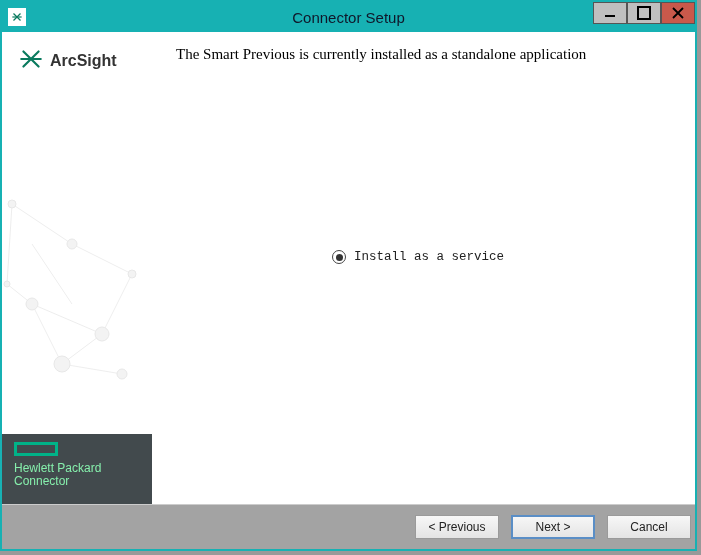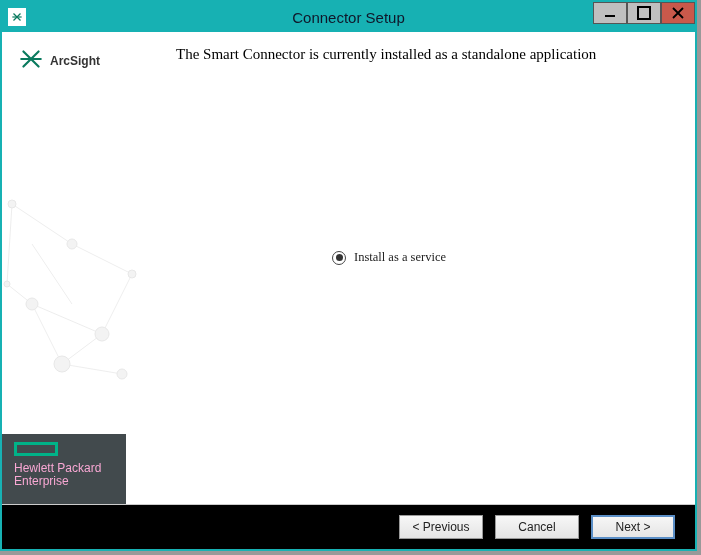--- a/index.html
+++ b/index.html
@@ -37,47 +37,47 @@
     .content { flex:1; display:flex; background:#fff;}
     .sidebar {
       width:150px; background:#fff;
       display:flex; flex-direction:column;
       border-right:0;
       position:relative;
     }
     .sidebar-top { padding:14px 10px 0 16px; }
     .logo-row { display:flex; align-items:center; gap:6px; }
     .logo-row svg { width:26px; height:26px; }
-    .brand { font-size:12px; font-weight:600; color:#333; }
+    .brand { font-size:16px; font-weight:600; color:#333; }
     .subtitle { margin-top:26px; font-size:20px; color:#8a8a8a; font-weight:400; padding-left:2px;}
     .network-art {
       position:absolute; bottom:120px; left:0; width:150px; height:200px;
       opacity:0.35;
     }
     .sidebar-bottom {
-      position:absolute; bottom:0; left:0; width:124px; height:70px;
+      position:absolute; bottom:0; left:0; width:150px; height:70px;
       background:#424a4d;
       padding:8px 12px;
-      color:#f9a8d4;
+      color:#86efac;
     }
     .hpe-bar { width:44px; height:14px; border:3px solid #00b388; margin-bottom:6px;}
     .hpe-txt1 { font-size:12px; line-height:1.1;}
     .hpe-txt2 { font-size:12px; line-height:1.1;}
     .main { flex:1; padding:14px 24px 0 24px; position:relative; font-family:"Times New Roman", serif;}
     .headline { font-size:15px; color:#000; }
-    .options { position:absolute; top:218px; left:180px; font-family:Liberation Serif, serif; font-size:12.5px; color:#222;}
+    .options { position:absolute; top:218px; left:180px; font-family:Liberation Mono, monospace; font-size:12.5px; color:#222;}
     .opt { display:flex; align-items:center; gap:8px; margin-bottom:14px;}
     .radio { width:14px; height:14px; border:1.5px solid #444; border-radius:50%; display:flex; align-items:center; justify-content:center; flex-shrink:0;}
     .radio.selected::after{content:""; width:7px; height:7px; background:#333; border-radius:50%;}
     .footer {
       height:45px;
-      background:#000000;
+      background:#a3a3a3;
       border-top:1px solid #ccc;
       display:flex; align-items:center; justify-content:flex-end;
-      padding-right:20px;
+      padding-right:4px;
       gap:12px;
     }
     .btn {
       width:84px; height:24px;
       background:linear-gradient(#f7f7f7,#e4e4e4);
       border:1px solid #9a9a9a;
       font-size:12px; color:#222;
       display:flex; align-items:center; justify-content:center;
       cursor:default;
       font-family:"Segoe UI", Tahoma, sans-serif;
@@ -146,33 +146,33 @@
           <circle cx="100" cy="150" r="7"></circle>
             <circle cx="130" cy="90" r="4"></circle>
             <circle cx="60" cy="180" r="8"></circle>
           <circle cx="120" cy="190" r="5"></circle>
             <circle cx="5" cy="100" r="3"></circle>
         </g>
       </svg>
       <div class="sidebar-bottom">
         <div class="hpe-bar"></div>
         <div class="hpe-txt1">Hewlett Packard</div>
-        <div class="hpe-txt2">Enterprise</div>
+        <div class="hpe-txt2">Connector</div>
       </div>
     </div>
 
     <div class="main">
-      <div class="headline">The Smart Connector is currently installed as a standalone application</div>
+      <div class="headline">The Smart Previous is currently installed as a standalone application</div>
       <div class="options">
         <div class="opt">
           <span class="radio selected"></span>
           <span>Install as a service</span>
         </div>
       </div>
     </div>
   </div>
 
   <div class="footer">
     <div class="btn">&lt; Previous</div>
+    <div class="btn focus">Next &gt;</div>
     <div class="btn">Cancel</div>
-    <div class="btn focus">Next &gt;</div>
   </div>
 </div>
 
 </body></html>

